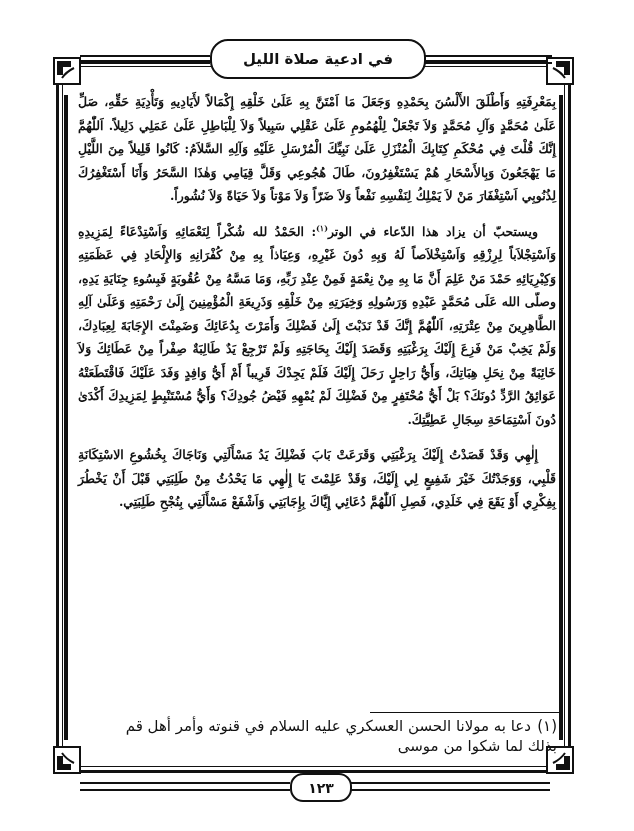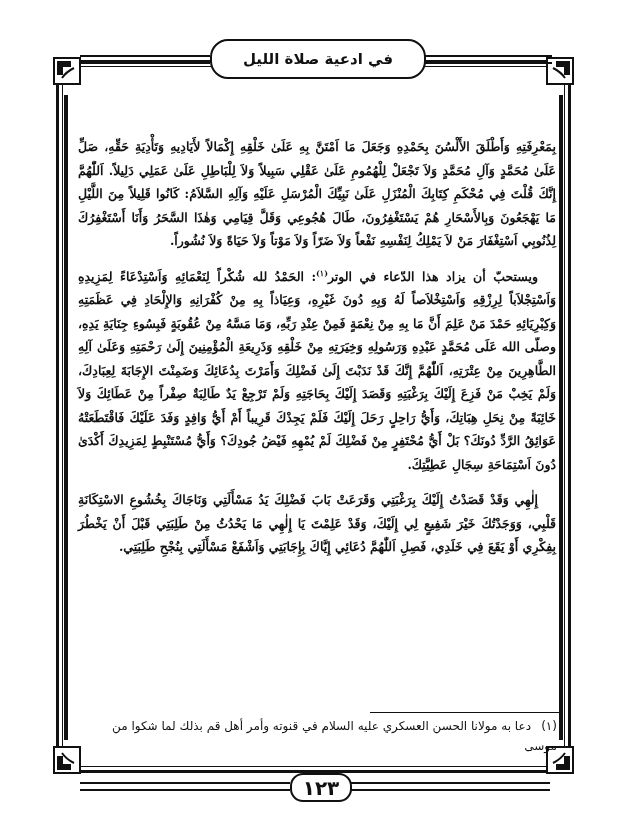--- a/index.html
+++ b/index.html
@@ -88,21 +88,20 @@
       position: absolute;
       left: 78px; top: 90px;
       width: 478px;
       direction: rtl;
       text-align: justify;
       text-align-last: right;
       font-family: "DejaVu Serif", serif;
       font-weight: bold;
       font-size: 12.5px;
       line-height: 23.5px;
-      margin-top: 45px;
     }
     .content p {
       margin: 0 0 12px 0;
     }
     .content p.indent {
       text-indent: 18px;
     }
     .normal {
       font-weight: bold;
     }
@@ -117,21 +116,21 @@
       left: 370px; top: 712px;
       width: 190px; height: 0;
       border-top: 1.5px solid #111;
     }
     .footnote {
       position: absolute;
       left: 95px; top: 716px;
       width: 462px;
       direction: rtl;
       font-family: "DejaVu Sans", sans-serif;
-      font-size: 12px;
+      font-size: 15px;
       line-height: 20px;
       text-align: right;
     }
     .footnote .fn-num {
       display: inline-block;
       width: 26px;
     }
     .footnote .fn-line2 {
       padding-right: 26px;
     }
@@ -142,21 +141,21 @@
       left: 290px; top: 773px;
       width: 58px; height: 25px;
       border: 2px solid #111;
       border-radius: 13px;
       background: #fff;
       display: flex;
       align-items: center;
       justify-content: center;
       font-family: "DejaVu Sans", sans-serif;
       font-weight: bold;
-      font-size: 20px;
+      font-size: 14px;
     }
     .bottom-rule-left, .bottom-rule-right {
       position: absolute;
       top: 782px;
       height: 5px;
       border-top: 2px solid #111;
       border-bottom: 2px solid #111;
     }
     .bottom-rule-left { left: 80px; width: 210px; }
     .bottom-rule-right { left: 350px; width: 200px; }

